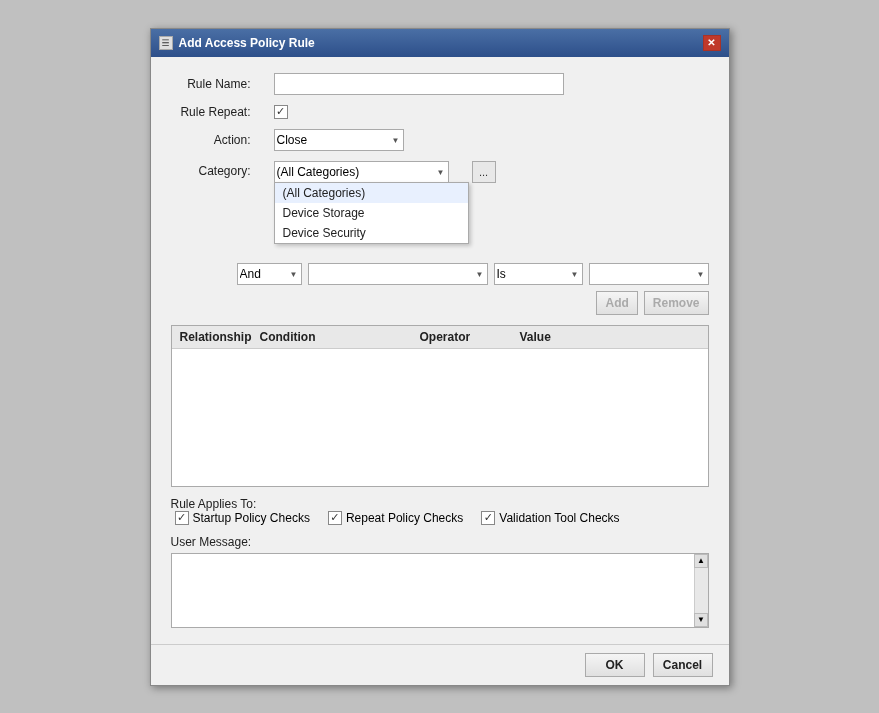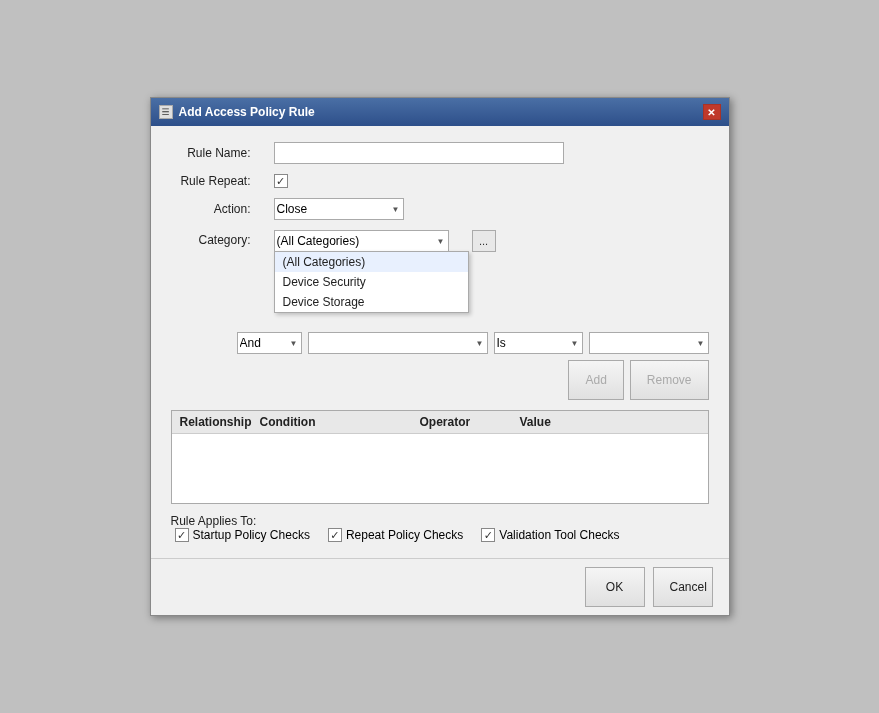--- a/index.html
+++ b/index.html
@@ -176,39 +176,40 @@
       color: #222;
     }
     .dropdown-item.selected { background: #e8f0fe; }
     .add-remove-row {
       display: flex;
       justify-content: flex-end;
       gap: 6px;
       margin-top: 2px;
     }
     .btn {
-      height: 40px;
-      padding: 0 16px;
+      height: 24px;
+      padding: 0 8px;
       border: 1px solid #aaa;
       background: linear-gradient(to bottom, #f5f5f5, #e0e0e0);
       cursor: pointer;
       font-size: 12px;
       color: #222;
+      font-weight: bold;
     }
     .btn:disabled { color: #aaa; cursor: default; }
     .btn-ok {
       width: 60px;
     }
     .btn-cancel {
       width: 60px;
     }
     .table-area {
       border: 1px solid #aaa;
       background: white;
-      height: 94px;
+      height: 162px;
       overflow-y: auto;
     }
     .table-header {
       display: grid;
       grid-template-columns: 80px 160px 100px 1fr;
       background: #e8e8e8;
       border-bottom: 1px solid #ccc;
       padding: 2px 4px;
       font-weight: bold;
       font-size: 12px;
@@ -346,22 +347,22 @@
           <select class="category-select">
             <option selected="">(All Categories)</option>
             <option>Device Details</option>
             <option>Device Storage</option>
             <option>Device Security</option>
           </select>
         </div>
         
         <div class="dropdown-overlay">
           <div class="dropdown-item selected">(All Categories)</div>
+          <div class="dropdown-item">Device Storage</div>
           <div class="dropdown-item">Device Security</div>
-          <div class="dropdown-item">Device Storage</div>
         </div>
       </div>
       <button class="dots-btn" style="margin-top:0;">...</button>
     </div>
 
     <div class="condition-section" style="margin-top: 70px;">
       <div class="form-row condition-row">
         <div class="select-wrapper">
           <select class="and-select">
             <option>And</option>
@@ -412,20 +413,30 @@
           <div class="checkbox-icon">✓</div>
           <span>Repeat Policy Checks</span>
         </div>
         <div class="checkbox-item">
           <div class="checkbox-icon">✓</div>
           <span>Validation Tool Checks</span>
         </div>
       </div>
     </div>
 
+    <div class="user-message-section">
+      <span class="user-message-label">User Message:</span>
+      <div class="user-message-area">
+        <div class="scrollbar-v">
+          <div class="scrollbar-arrow">▲</div>
+          <div class="scrollbar-track"></div>
+          <div class="scrollbar-arrow">▼</div>
+        </div>
+      </div>
+    </div>
 
   </div>
 
   <div class="dialog-footer">
     <button class="btn btn-ok">OK</button>
     <button class="btn btn-cancel">Cancel</button>
   </div>
 </div>
 
 </body></html>

